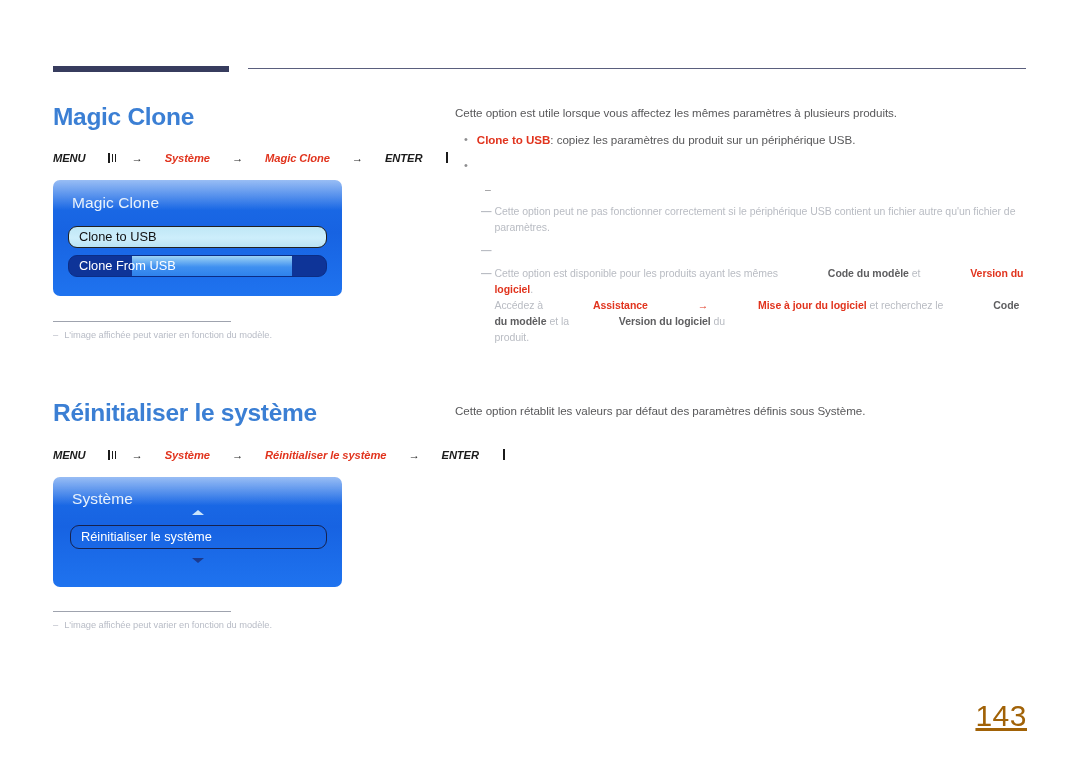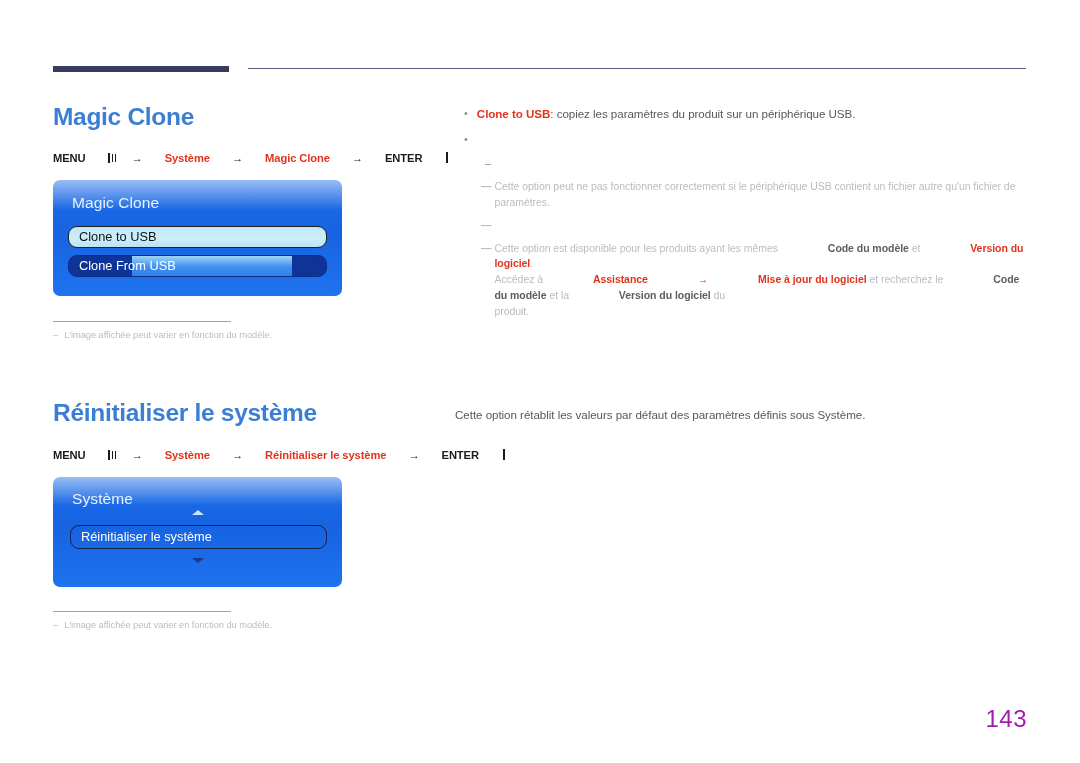--- a/index.html
+++ b/index.html
@@ -55,20 +55,21 @@
   
   .menu-path {
     font-size: 11.2px;
     font-weight: bold;
     color: #1b1b1b;
     letter-spacing: -0.1px;
     white-space: nowrap;
     display: flex;
     align-items: center;
     gap: 21px;
+    font-style: italic;
   }
   .menu-path .red { color: #e1341e; }
   .menu-path .arrow { color: #1b1b1b; font-weight: bold; padding: 0 1px;}
   .icon-menu {
     display: inline-block;
     width: 13px; height: 10px;
     border: 1.4px solid #1b1b1b;
     position: relative;
     margin-left: 1px;
     vertical-align: -1px;
@@ -215,23 +216,24 @@
   }
   .note b { color: #a0a3ab; margin-left: 47px; }
   .note.strong { color: #b9bcc3; }
   .note.strong b.dark { color: #5e5e60; }
   .note.strong b.red { color: #e1341e; }
 
   
   .page-number {
     position: absolute;
     right: 53px; bottom: 30px;
-    font-size: 24px;
-    color: #a21caf;
+    font-size: 30px;
+    color: #a16207;
     letter-spacing: 0.5px;
+    text-decoration: underline;
   }
 </style>
 </head>
 <body>
 
 <div class="rule-thick"></div>
 <div class="rule-thin"></div>
 
 <div class="col-left">
 
@@ -291,20 +293,21 @@
 
   <div class="fn-rule" style="margin-top:24px;"></div>
   <div class="footnote" style="margin-top:8px;">
     <span class="dash">–</span>
     <span>L'image affichée peut varier en fonction du modèle.</span>
   </div>
 </div>
 
 <div class="col-right">
 
+  <div class="para" style="margin-top:9px;">Cette option est utile lorsque vous affectez les mêmes paramètres à plusieurs produits.</div>
 
   <ul class="bullets" style="margin-top:9px;">
     <li class="bullet">
       <span class="dot">•</span>
       <span><b class="red">Clone to USB</b><span>: copiez les paramètres du produit sur un périphérique USB.</span></span>
     </li>
     <li class="bullet" style="margin-top:9px;">
       <span class="dot">•</span>
     </li>
   </ul>
@@ -320,16 +323,16 @@
 
   <div class="note" style="margin-top:7px;">
     <span class="dash">―</span>
   </div>
 
   <div class="note strong" style="margin-top:7px;">
     <span class="dash">―</span>
     <span><span>Cette option est disponible pour les produits ayant les mêmes </span><b class="dark">Code du modèle</b><span> et </span><b class="red">Version du logiciel</b><span>.</span><br><span>Accédez à </span><b class="red">Assistance</b><b class="red"> → </b><b class="red">Mise à jour du logiciel</b><span> et recherchez le </span><b class="dark">Code du modèle</b><span> et la </span><b class="dark">Version du logiciel</b><span> du</span><br><span>produit.</span></span>
   </div>
 
-  <div class="para" style="margin-top:87px;">Cette option rétablit les valeurs par défaut des paramètres définis sous Système.</div>
+  <div class="para" style="margin-top:57px;">Cette option rétablit les valeurs par défaut des paramètres définis sous Système.</div>
 </div>
 
 <div class="page-number">143</div>
 
 </body></html>

